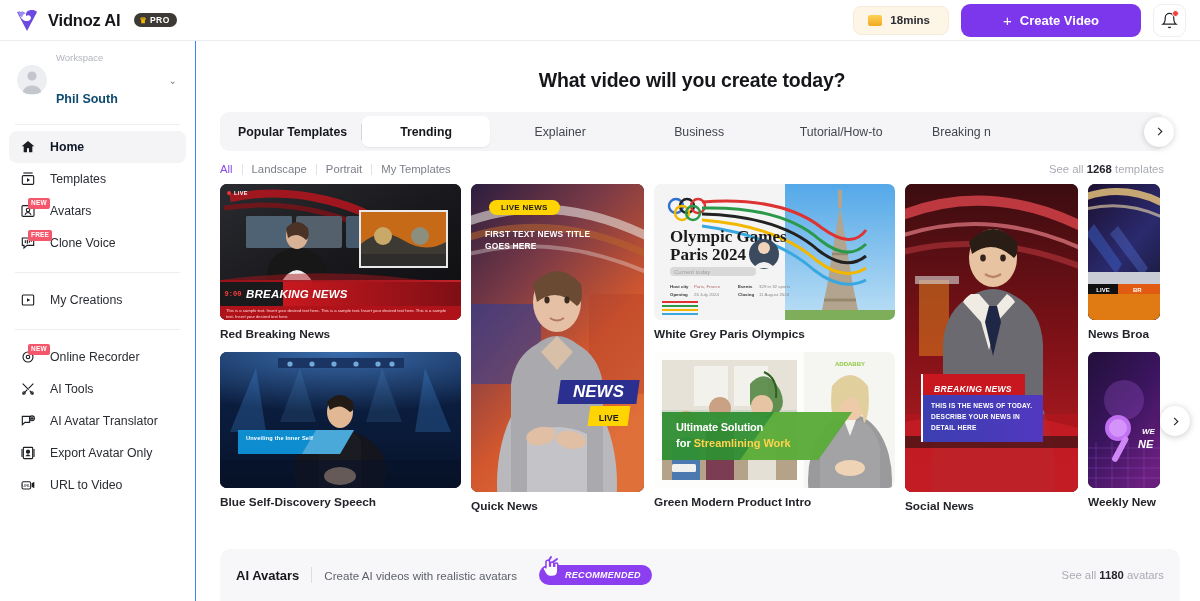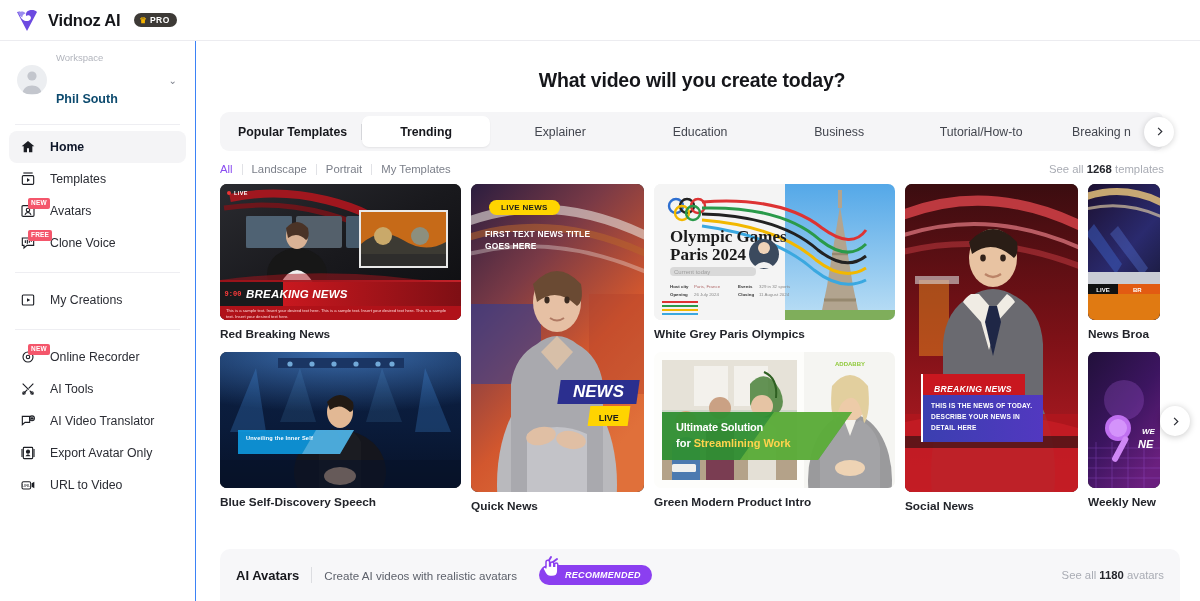--- a/index.html
+++ b/index.html
@@ -244,20 +244,37 @@
           <path d="M4 5.5 C7 4 10 4.2 11.6 6.4 C9.3 6.9 8 8.6 8.4 10.6 C6.2 9.3 4.6 7.5 4 5.5Z" fill="#9b8cf0"></path>
         </svg>
       </span>
       <span class="brand-name">Vidnoz AI</span>
       <span class="pro-badge">
         <span class="crown">♛</span>
         <span>PRO</span>
       </span>
     </div>
     <div class="topbar-spacer"></div>
+    <div class="topbar-right">
+      <div class="mins-pill">
+        <span class="coin"></span>
+        <span>18mins</span>
+      </div>
+      <button class="create-btn">
+        <span class="plus">+</span>
+        <span>Create Video</span>
+      </button>
+      <div class="bell-btn">
+        <svg width="17" height="17" viewBox="0 0 24 24" fill="none" stroke="#22242a" stroke-width="1.7">
+          <path d="M18 8a6 6 0 0 0-12 0c0 7-3 9-3 9h18s-3-2-3-9"></path>
+          <path d="M13.7 21a2 2 0 0 1-3.4 0"></path>
+        </svg>
+        <span class="bell-dot"></span>
+      </div>
+    </div>
   </div>
 
   <div class="body">
 
     <div class="sidebar">
       <div class="ws-row">
         <div class="ws-avatar">
           <svg width="30" height="30" viewBox="0 0 30 30">
             <circle cx="15" cy="11" r="4.6" fill="#c3c6cd"></circle>
             <path d="M5.5 29c0-5.2 4.3-8.4 9.5-8.4s9.5 3.2 9.5 8.4z" fill="#c3c6cd"></path>
@@ -346,21 +363,21 @@
         <span class="nav-label">AI Tools</span>
       </div>
       <div class="nav-item">
         <span class="nav-ic">
           <svg width="16" height="16" viewBox="0 0 24 24" fill="none" stroke="#1c1e24" stroke-width="1.7">
             <path d="M3.5 5h11v9h-7l-4 3.5V14h0z"></path>
               <circle cx="18" cy="8" r="3.6"></circle>
               <path d="M18 5.5v5M15.6 8h4.8"></path>
           </svg>
         </span>
-        <span class="nav-label">AI Video Translator</span>
+        <span class="nav-label">AI Avatar Translator</span>
       </div>
       <div class="nav-item">
         <span class="nav-ic">
           <svg width="16" height="16" viewBox="0 0 24 24" fill="none" stroke="#1c1e24" stroke-width="1.7">
             <rect x="5" y="3.5" width="14" height="17" rx="1.2"></rect>
               <circle cx="12" cy="10" r="2.3" fill="#1c1e24"></circle>
             <path d="M8.3 17c.9-2 2.2-2.9 3.7-2.9s2.8.9 3.7 2.9" fill="#1c1e24" stroke="none"></path>
             <path d="M3 6v12M21 6v12"></path>
           </svg>
         </span>
@@ -382,21 +399,20 @@
       <div class="main-inner">
 
         <div class="page-title">What video will you create today?</div>
 
         <div class="tabs-wrap">
           <div class="tabs">
             <div class="tab lead">Popular Templates</div>
             <div class="tab-sep"></div>
             <div class="tab sel">Trending</div>
             <div class="tab" style="width:140px">Explainer</div>
-            <div class="tab" style="width:140px">Education</div>
             <div class="tab" style="width:138px">Business</div>
             <div class="tab" style="width:146px">Tutorial/How-to</div>
             <div class="tab">Breaking n</div>
           </div>
           <div class="tabs-next">
             <svg width="11" height="11" viewBox="0 0 24 24" fill="none" stroke="#2c2e35" stroke-width="2.6">
                 <path d="M9 4l8 8-8 8"></path>
               </svg>
           </div>
         </div>

